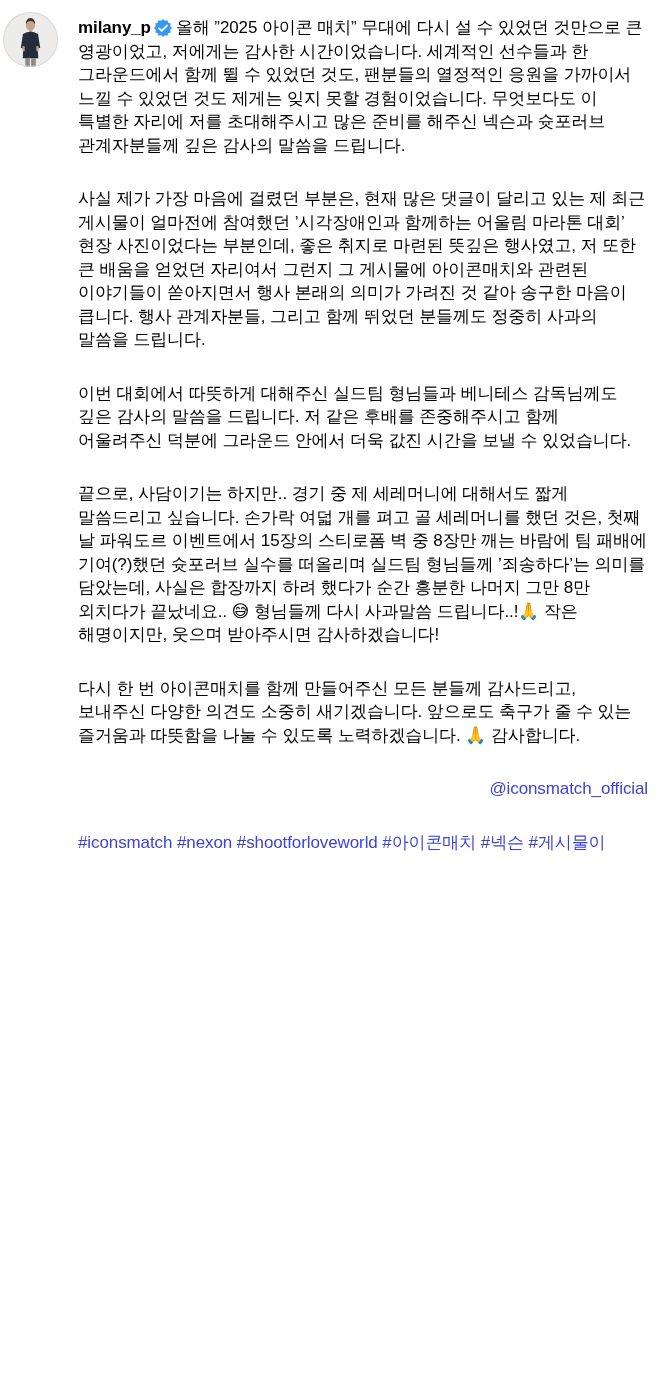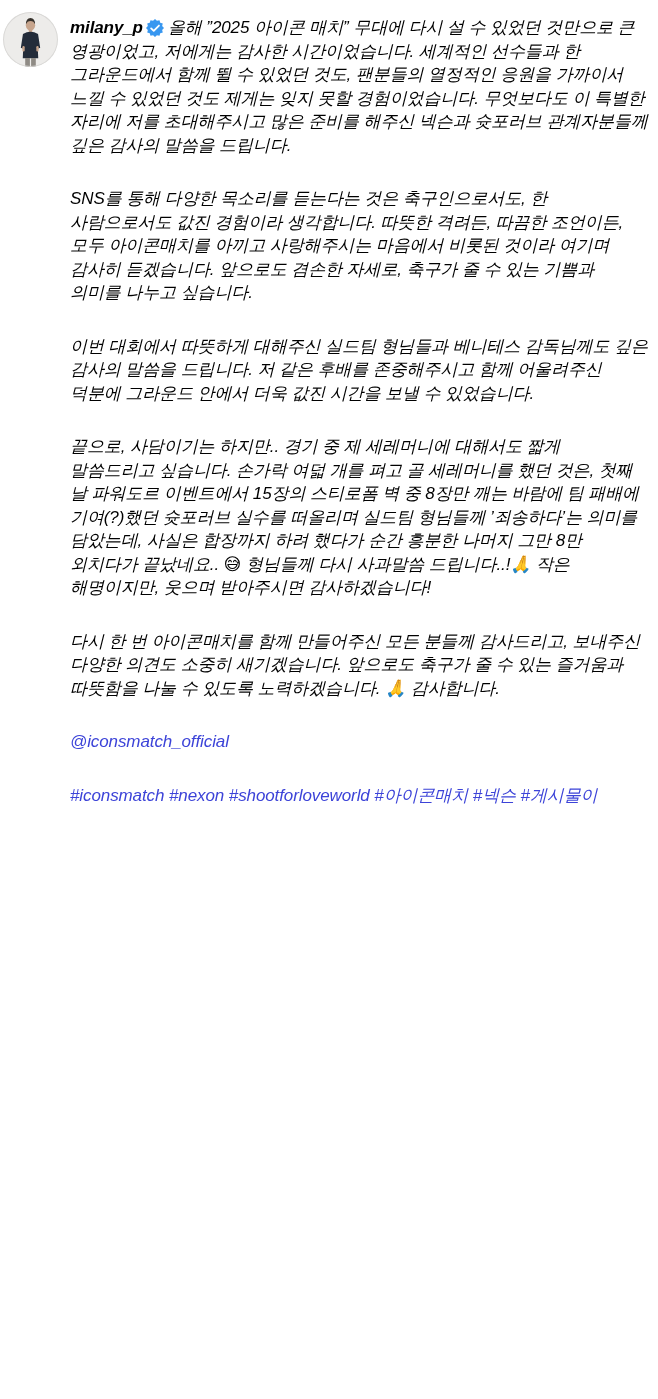--- a/index.html
+++ b/index.html
@@ -26,49 +26,48 @@
     width: 55px;
     height: 55px;
     border-radius: 50%;
     overflow: hidden;
     background: #edecea;
     box-shadow: inset 0 0 0 1px rgba(0,0,0,0.07);
   }
   .avatar svg { display: block; width: 100%; height: 100%; }
   .caption {
     flex: 1;
-    margin-left: 12px;
+    margin-left: 20px;
     padding-top: 4px;
     max-width: 584px;
     font-size: 17px;
     line-height: 23.5px;
     letter-spacing: -0.1px;
     word-break: keep-all;
     overflow-wrap: break-word;
-    font-style: italic;
   }
   .caption p { margin: 0 0 30px 0; }
   .caption p:last-child { margin-bottom: 0; }
   .username {
     font-weight: 700;
     color: #000000;
     cursor: pointer;
   }
   .badge {
     width: 18px;
     height: 18px;
     vertical-align: -3.5px;
     margin: 0 4px 0 3px;
   }
   .link {
     color: #3c43d8;
     cursor: pointer;
     text-decoration: none;
   }
-  .mentions .link { display: block; }
+  .mentions .link { display: block; text-align: right; }
   .hashtags { word-break: break-word; }
 </style>
 </head>
 <body>
 
 <div class="post">
 
   <div class="avatar">
     <svg viewBox="0 0 54 54">
       <defs>
@@ -98,21 +97,21 @@
     </svg>
   </div>
 
   <div class="caption">
 
     <p><span class="username">milany_p</span><svg class="badge" viewBox="0 0 20 20">
           <polygon fill="#3897f0" points="10,0 12.12,2.08 15,1.34 15.8,4.2 18.66,5 17.92,7.88 20,10 17.92,12.12 18.66,15 15.8,15.8 15,18.66 12.12,17.92 10,20 7.88,17.92 5,18.66 4.2,15.8 1.34,15 2.08,12.12 0,10 2.08,7.88 1.34,5 4.2,4.2 5,1.34 7.88,2.08"></polygon>
           <polyline points="5.7,10.4 8.6,13.2 14.4,7.3" fill="none" stroke="#ffffff" stroke-width="2" stroke-linecap="round" stroke-linejoin="round"></polyline>
         </svg><span>올해 ”2025 아이콘 매치” 무대에 다시 설 수 있었던 것만으로 큰 영광이었고, 저에게는 감사한 시간이었습니다. 세계적인 선수들과 한 그라운드에서 함께 뛸 수 있었던 것도, 팬분들의 열정적인 응원을 가까이서 느낄 수 있었던 것도 제게는 잊지 못할 경험이었습니다. 무엇보다도 이 특별한 자리에 저를 초대해주시고 많은 준비를 해주신 넥슨과 슛포러브 관계자분들께 깊은 감사의 말씀을 드립니다.</span></p>
 
-    <p>SNS를 통해 다양한 목소리를 듣는다는 것은 축구인으로서도, 한 사람으로서도 값진 경험이라 생각합니다. 따뜻한 격려든, 따끔한 조언이든, 모두 아이콘매치를 아끼고 사랑해주시는 마음에서 비롯된 것이라 여기며 감사히 듣겠습니다. 앞으로도 겸손한 자세로, 축구가 줄 수 있는 기쁨과 의미를 나누고 싶습니다.</p>
+    <p>사실 제가 가장 마음에 걸렸던 부분은, 현재 많은 댓글이 달리고 있는 제 최근 게시물이 얼마전에 참여했던 ’시각장애인과 함께하는 어울림 마라톤 대회’ 현장 사진이었다는 부분인데, 좋은 취지로 마련된 뜻깊은 행사였고, 저 또한 큰 배움을 얻었던 자리여서 그런지 그 게시물에 아이콘매치와 관련된 이야기들이 쏟아지면서 행사 본래의 의미가 가려진 것 같아 송구한 마음이 큽니다. 행사 관계자분들, 그리고 함께 뛰었던 분들께도 정중히 사과의 말씀을 드립니다.</p>
     <p>이번 대회에서 따뜻하게 대해주신 실드팀 형님들과 베니테스 감독님께도 깊은 감사의 말씀을 드립니다. 저 같은 후배를 존중해주시고 함께 어울려주신 덕분에 그라운드 안에서 더욱 값진 시간을 보낼 수 있었습니다.</p>
     <p>끝으로, 사담이기는 하지만.. 경기 중 제 세레머니에 대해서도 짧게 말씀드리고 싶습니다. 손가락 여덟 개를 펴고 골 세레머니를 했던 것은, 첫째 날 파워도르 이벤트에서 15장의 스티로폼 벽 중 8장만 깨는 바람에 팀 패배에 기여(?)했던 슛포러브 실수를 떠올리며 실드팀 형님들께 ’죄송하다’는 의미를 담았는데, 사실은 합장까지 하려 했다가 순간 흥분한 나머지 그만 8만 외치다가 끝났네요.. 😅 형님들께 다시 사과말씀 드립니다..!🙏 작은 해명이지만, 웃으며 받아주시면 감사하겠습니다!</p>
     <p>다시 한 번 아이콘매치를 함께 만들어주신 모든 분들께 감사드리고, 보내주신 다양한 의견도 소중히 새기겠습니다. 앞으로도 축구가 줄 수 있는 즐거움과 따뜻함을 나눌 수 있도록 노력하겠습니다. 🙏 감사합니다.</p>
 
     <p class="mentions">
       <span class="link">@iconsmatch_official</span>
     </p>
 
     <p class="hashtags"><span class="link">#iconsmatch</span> <span class="link">#nexon</span> <span class="link">#shootforloveworld</span> <span class="link">#아이콘매치</span> <span class="link">#넥슨</span> <span class="link">#게시물이</span></p>
 

